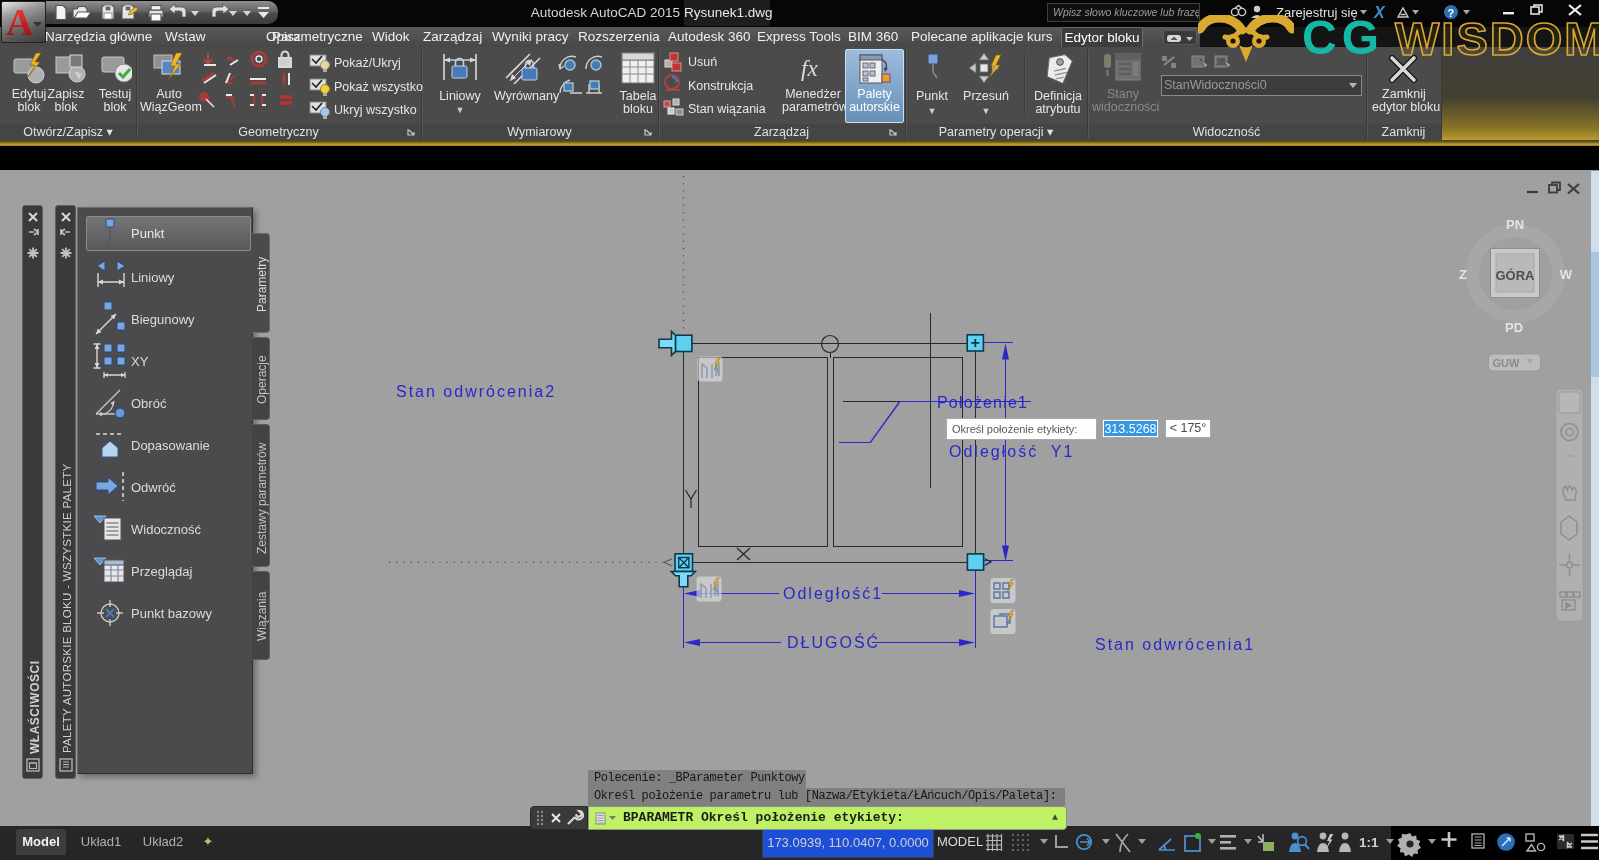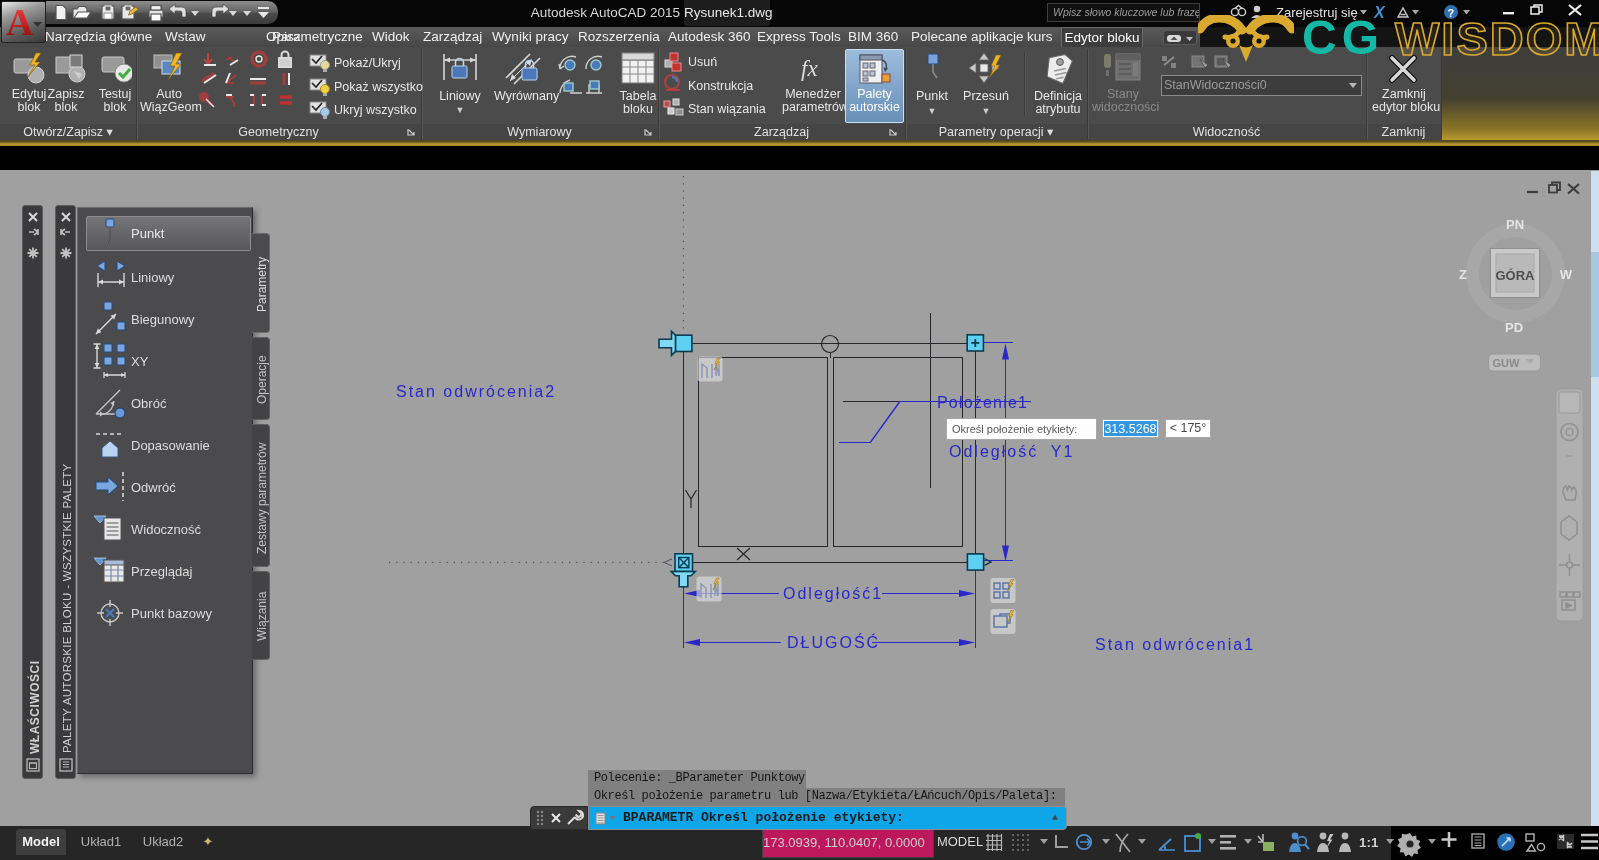--- a/index.html
+++ b/index.html
@@ -30,25 +30,25 @@
 
 #filetabs{position:absolute;left:0;top:147px;width:1599px;height:23px;background:#2c2c2c;border-top:1px solid #111;}
 #ftab1{position:absolute;left:28px;top:1px;width:123px;height:22px;background:linear-gradient(180deg,#5d5d5d,#464646);border-radius:5px 5px 0 0;color:#f0f0f0;font-size:12.5px;line-height:21px;}
 #ftabplus{position:absolute;left:157px;top:3px;width:26px;height:20px;background:#3b3b3b;border-radius:4px 4px 0 0;color:#b9a96a;text-align:center;font-size:12px;line-height:19px;}
 
 #canvas{position:absolute;left:0;top:170px;width:1599px;height:656px;background:#a0a0a0;}
 
 .cmdhist{position:absolute;background:rgba(118,118,118,0.75);color:#161616;font-family:"Liberation Mono",monospace;font-size:12px;letter-spacing:-0.4px;line-height:17.5px;padding-left:6px;white-space:pre;}
 
 #cmddock-l{position:absolute;left:530px;top:806px;width:58px;height:24px;background:#3a3a3a;border:1px solid #2a2a2a;border-radius:4px 0 0 4px;box-sizing:border-box;z-index:30;}
-#cmddock-m{position:absolute;left:588px;top:806px;width:479px;height:24px;background:#0ea5e9;border:1px solid #8f8f8f;border-radius:0 4px 4px 0;box-sizing:border-box;z-index:30;color:#1c1c1c;font-family:"Liberation Mono",monospace;font-size:13px;font-weight:bold;line-height:22px;}
+#cmddock-m{position:absolute;left:588px;top:806px;width:479px;height:24px;background:#bef264;border:1px solid #8f8f8f;border-radius:0 4px 4px 0;box-sizing:border-box;z-index:30;color:#1c1c1c;font-family:"Liberation Mono",monospace;font-size:13px;font-weight:bold;line-height:22px;}
 
 #statusbar{position:absolute;left:0;top:826px;width:1391px;height:34px;background:#262626;}
 .stab{position:absolute;top:3px;height:26px;line-height:26px;font-size:13px;color:#b0b0b0;text-align:center;}
-#coordbox{position:absolute;left:762px;top:2px;width:172px;height:30px;background:#be185d;border:1px solid #404040;box-sizing:border-box;color:#cfcfcf;font-size:13px;line-height:28px;}
+#coordbox{position:absolute;left:762px;top:2px;width:172px;height:30px;background:#1d4ed8;border:1px solid #404040;box-sizing:border-box;color:#cfcfcf;font-size:13px;line-height:28px;text-align:center;}
 
 #wm{position:absolute;left:1180px;top:8px;width:419px;height:95px;z-index:60;pointer-events:none;}
 #wmcg{position:absolute;left:122px;top:2px;font-size:48px;font-weight:bold;color:#14b8a6;letter-spacing:5px;}
 #wmwis{position:absolute;left:215px;top:3px;font-size:47px;font-weight:bold;color:rgba(217,169,48,0.10);-webkit-text-stroke:1.6px #d9a930;letter-spacing:2px;}
 .vtext{position:absolute;transform:rotate(-90deg);transform-origin:0 0;white-space:nowrap;color:#cfcfcf;}
 .ptab{width:18px;background:#434345;border:1px solid #5e5e5e;border-left:none;border-radius:0 4px 4px 0;box-sizing:border-box;}
 .cadtext{position:absolute;z-index:11;color:#2a28c8;font-size:16px;letter-spacing:2px;white-space:pre;}
 </style></head>
 <body>
 <div id="app">

